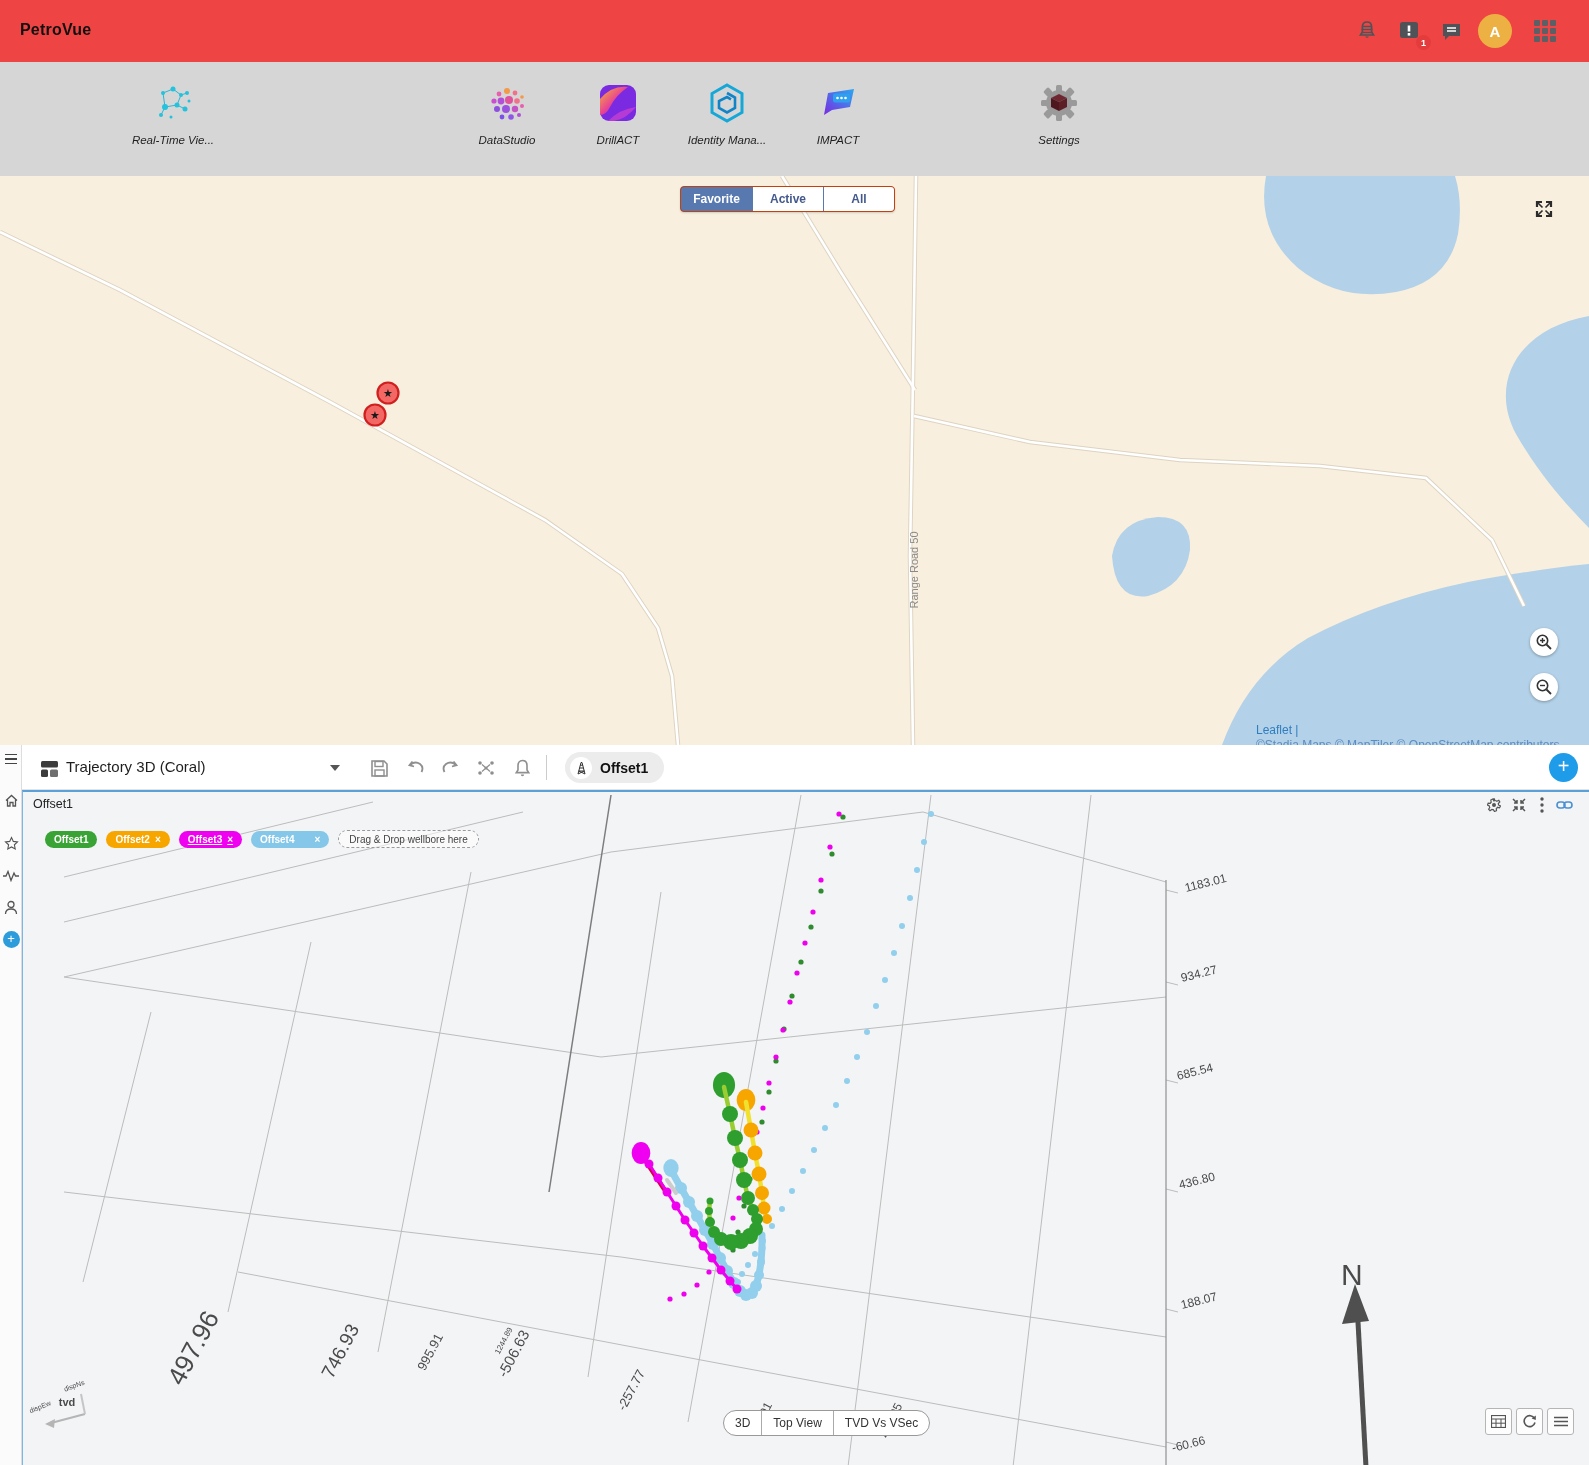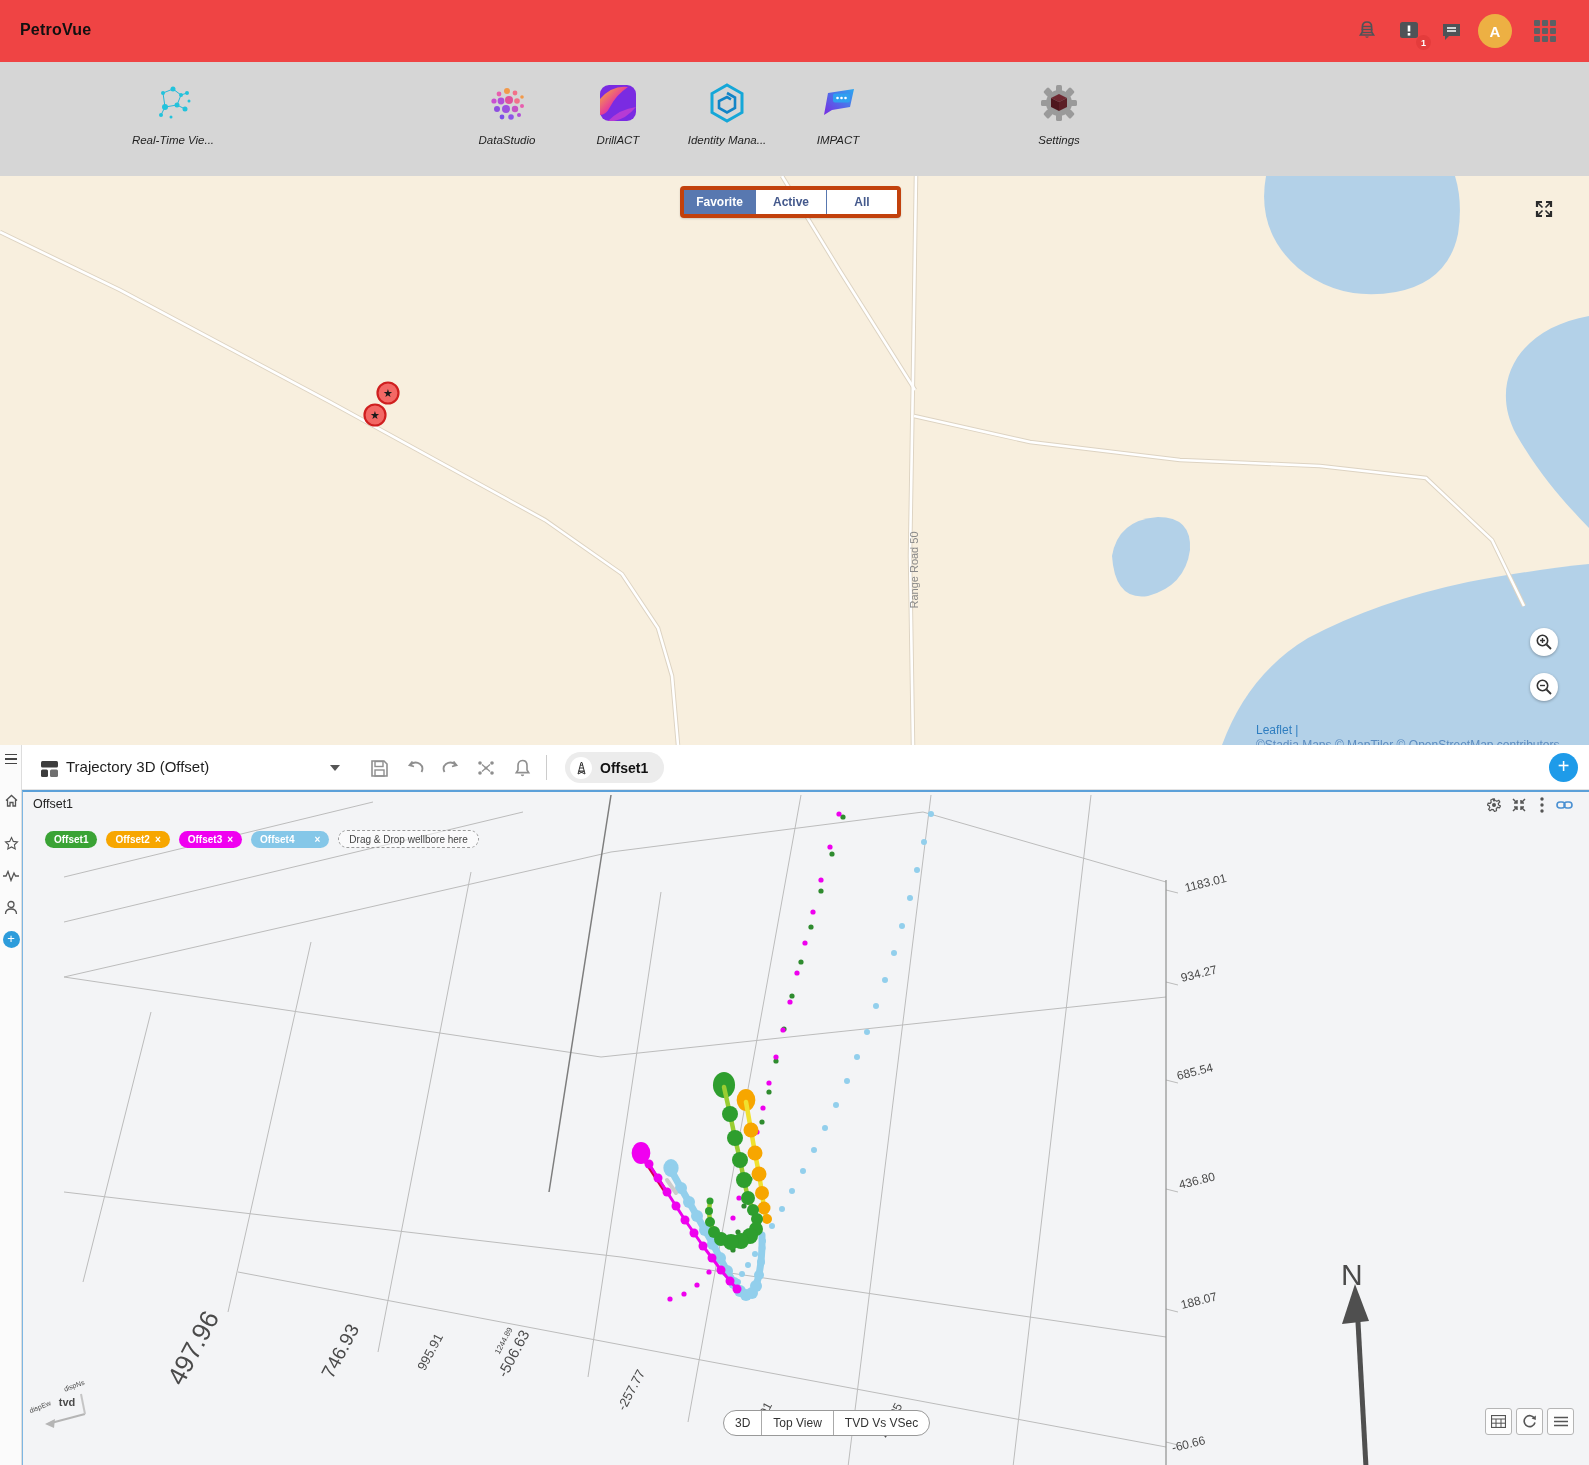--- a/index.html
+++ b/index.html
@@ -16,21 +16,21 @@
   .waffle i { background:#5c6064; border-radius:1px; }
 
   
   .appbar { position:absolute; left:0; top:62px; width:1589px; height:114px; background:#d6d6d6;font-style:italic; }
   .appitem { position:absolute; top:12px; width:112px; height:92px; text-align:center; cursor:pointer; }
   .appicon { width:46px; height:46px; margin:6px auto 8px auto; display:flex; align-items:center; justify-content:center; }
   .applabel { font-size:11.5px; color:#1f1f1f; white-space:nowrap; }
 
   
   .map { position:absolute; left:0; top:176px; width:1589px; height:569px; background:#f8efde; overflow:hidden; cursor:grab; }
-  .maptabs { position:absolute; left:680px; top:10px; display:flex; border:4px solid #c2410c; border-radius:4px; overflow:hidden; background:#7f1d1d; box-shadow:0 1px 2px rgba(0,0,0,.15); }
+  .maptabs { position:absolute; left:680px; top:10px; display:flex; border:1px solid #c2410c; border-radius:4px; overflow:hidden; background:#7f1d1d; box-shadow:0 1px 2px rgba(0,0,0,.15); }
   .maptab { width:71px; height:24px; font-size:12px; font-weight:bold; color:#44598c; background:#fff; display:flex; align-items:center; justify-content:center; cursor:pointer; border-left:1px solid #5878b0; }
   .maptab:first-child { border-left:none; }
   .maptab.active { background:#5878b0; color:#fff; }
   .mapbtn { position:absolute; display:flex; align-items:center; justify-content:center; cursor:pointer; }
   .roundbtn { width:28px; height:28px; border-radius:50%; background:#fff; box-shadow:0 1px 3px rgba(0,0,0,.3); }
   .attr { position:absolute; left:1256px; top:547px; font-size:12px; color:#2f7ec0; line-height:15px; white-space:nowrap; }
 
   
   .side { position:absolute; left:0; top:745px; width:22px; height:720px; background:#fbfbfb; border-right:1px solid #ddd; }
   .sideicon { position:absolute; left:0; width:22px; height:22px; display:flex; align-items:center; justify-content:center; cursor:pointer; color:#555; }
@@ -346,21 +346,21 @@
   </div>
 
   <div class="toolbar">
     <div class="tbicon" style="left:16px; top:13px;">
       <svg width="17" height="16" viewBox="0 0 17 16">
           <rect x="0" y="0" width="17" height="6.5" rx="1.5" fill="#3c3c3c"></rect>
           <rect x="0" y="8.5" width="7" height="7.5" rx="1.5" fill="#3c3c3c"></rect>
           <rect x="9" y="8.5" width="8" height="7.5" rx="1.5" fill="#6f6f6f"></rect>
         </svg>
     </div>
-    <div class="tbtitle">Trajectory 3D (Offset)</div>
+    <div class="tbtitle">Trajectory 3D (Coral)</div>
     <div class="caret"></div>
 
     <div class="tbicon" style="left:346px;">
       <svg width="19" height="19" viewBox="0 0 19 19">
           <path d="M2 2 H14 L17 5 V17 H2 Z" fill="none" stroke="#8f8f8f" stroke-width="1.6"></path>
           <rect x="5" y="2.5" width="8" height="5" fill="none" stroke="#8f8f8f" stroke-width="1.4"></rect>
           <rect x="5" y="11" width="9" height="6" fill="none" stroke="#8f8f8f" stroke-width="1.4"></rect>
         </svg>
     </div>
     <div class="tbicon" style="left:382px;">
@@ -446,21 +446,21 @@
     </div>
 
     <div class="chips">
       <div class="chip" style="background:#3aa335;">
           <span>Offset1</span>
         </div>
       <div class="chip" style="background:#f7a600;">
           <span>Offset2</span>
           <span class="x">×</span>
         </div>
-      <div class="chip" style="background:#f000f0;">
+      <div class="chip" style="background:#f000f0;text-decoration:underline;">
           <span>Offset3</span>
           <span class="x">×</span>
         </div>
       <div class="chip" style="background:#85c7e8;gap:20px;">
           <span>Offset4</span>
           <span class="x">×</span>
         </div>
       <div class="dropzone">Drag &amp; Drop wellbore here</div>
     </div>
 

